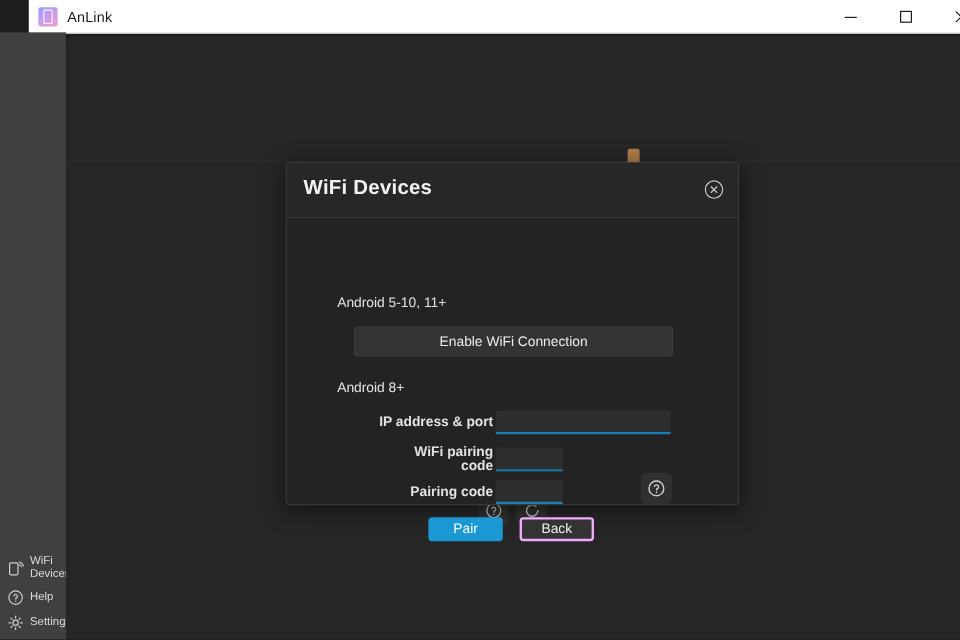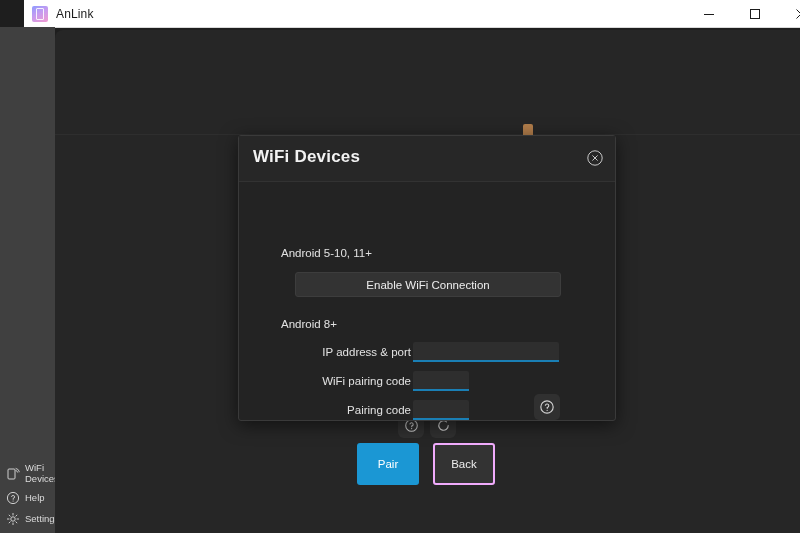--- a/index.html
+++ b/index.html
@@ -226,20 +226,21 @@
   .field-row {
     position: absolute;
     display: flex;
     align-items: center;
   }
   .field-label {
     font-size: 11.5px;
     color: #e2e2e2;
     text-align: right;
     margin-right: 2px;
+    font-weight: bold;
   }
   .field-input {
     background: #2e2e2e;
     border: none;
     border-bottom: 2px solid #1a7fb5;
     border-radius: 2px 2px 0 0;
     height: 20px;
     box-sizing: border-box;
     font-family: "Liberation Sans", sans-serif;
     font-size: 11.5px;
@@ -276,28 +277,27 @@
 
   .action-row {
     position: absolute;
     left: 118px;
     top: 249px;
     display: flex;
     gap: 14px;
   }
   .btn {
     width: 62px;
-    height: 42px;
+    height: 20px;
     border-radius: 3px;
     display: flex;
     align-items: center;
     justify-content: center;
     font-size: 11.5px;
     box-sizing: border-box;
-    margin-top: 12px;
   }
   .btn-primary {
     background: #1b97d4;
     color: #ffffff;
   }
   .btn-secondary {
     background: #333333;
     border: 2px solid #f0abfc;
     color: #ededed;
   }

